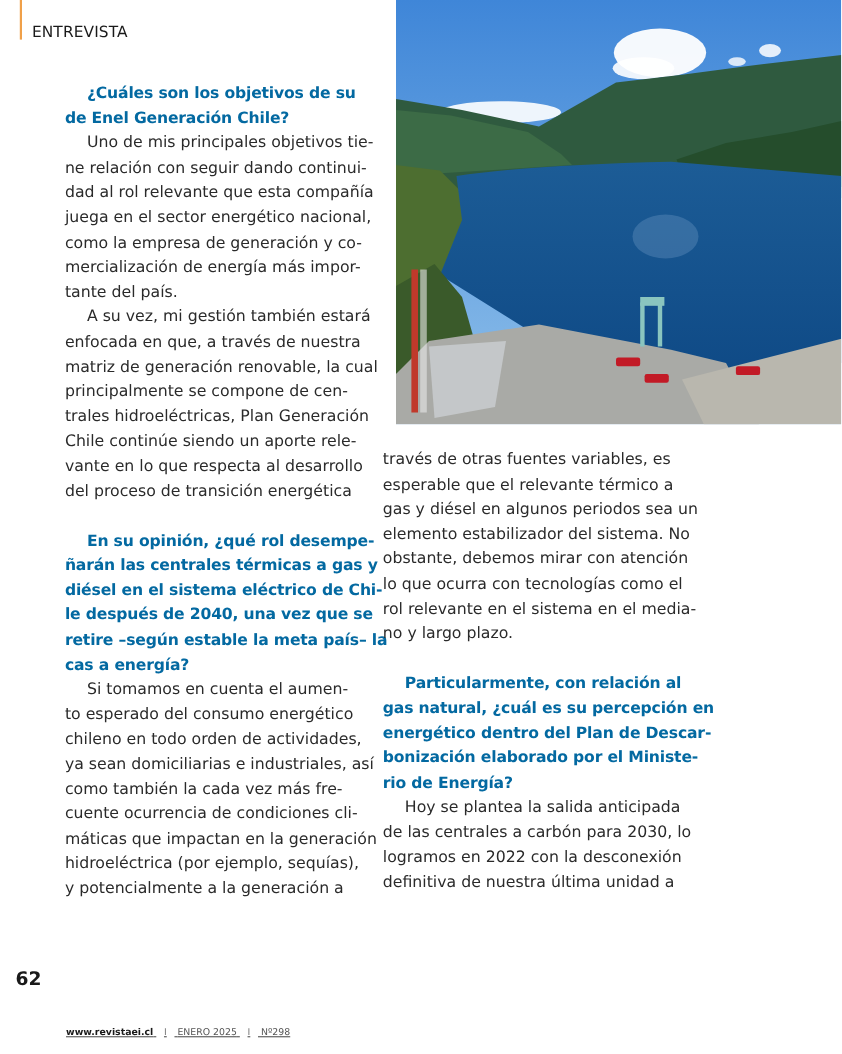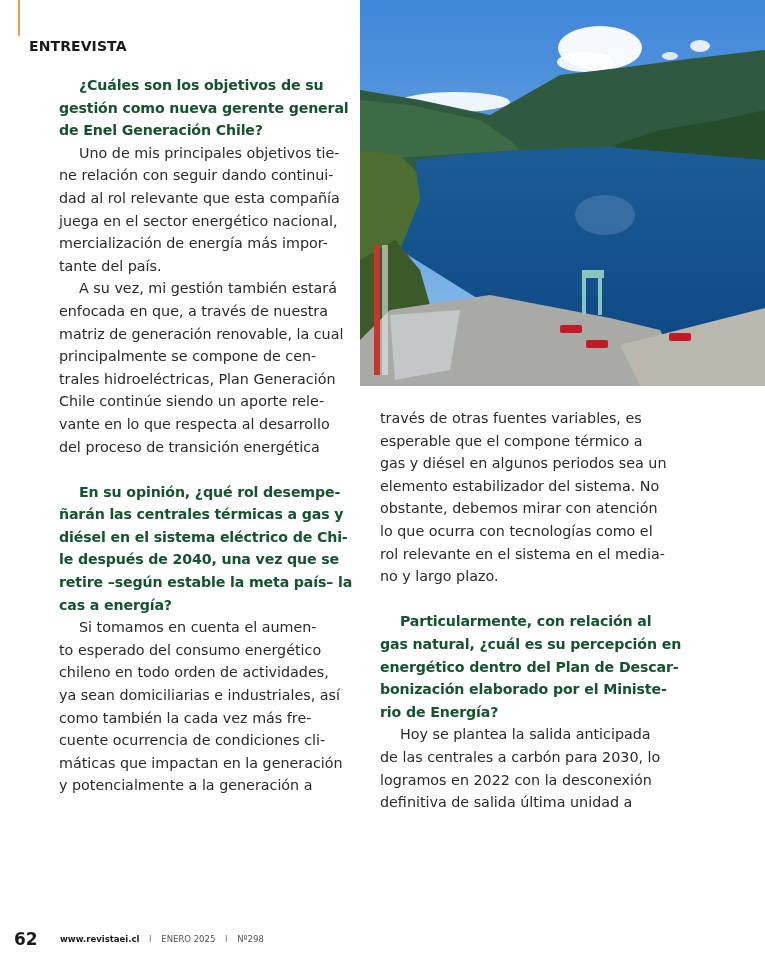--- a/index.html
+++ b/index.html
@@ -1,30 +1,30 @@
 <!DOCTYPE html>
 <html><head>
 <meta charset="utf-8">
 <style>
   html, body { margin: 0; padding: 0; background: #ffffff; }
   body { width: 765px; height: 958px; position: relative; overflow: hidden;
          font-family: "DejaVu Sans", sans-serif; color: #1e1e1e; }
   .section-rule { position: absolute; left: 18px; top: 0; width: 2px; height: 36px; background: #f0a049; }
-  .section-label { position: absolute; left: 29px; top: 38px; font-family: "DejaVu Sans", sans-serif;
-                   font-weight: bold; font-size: 14px; letter-spacing: 0.1px; color: #1a1a1a; text-align: right; }
+  .section-label { position: absolute; left: 29px; top: 22px; font-family: "DejaVu Sans", sans-serif;
+                   font-weight: normal; font-size: 14px; letter-spacing: 0.1px; color: #1a1a1a; text-align: right; }
   .col { position: absolute; font-size: 14.3px; line-height: 22.6px; color: #2a2a2a; }
   .col-left { left: 59px; top: 74px; width: 276px; }
-  .col-right { left: 380px; top: 407px; width: 280px; }
+  .col-right { left: 348px; top: 407px; width: 280px; }
   .line { display: block; white-space: nowrap; }
-  .q .line { color: #14532d; font-weight: bold; font-size: 14.2px; letter-spacing: -0.15px; }
+  .q .line { color: #0369a1; font-weight: bold; font-size: 14.2px; letter-spacing: -0.15px; }
   .indent { padding-left: 20px; }
   .gap { height: 22.6px; }
   .photo { position: absolute; left: 360px; top: 0; width: 405px; height: 386px; overflow: hidden; }
-  .footer-page { position: absolute; left: 14px; top: 929px; font-weight: bold; font-size: 17px; color: #1a1a1a; }
-  .footer-meta { position: absolute; left: 60px; top: 934px; font-size: 8.5px; color: #555; white-space: nowrap; }
+  .footer-page { position: absolute; left: 14px; top: 880px; font-weight: bold; font-size: 17px; color: #1a1a1a; }
+  .footer-meta { position: absolute; left: 60px; top: 934px; font-size: 8.5px; color: #555; white-space: nowrap; text-decoration: underline; }
   .footer-meta .url { font-weight: bold; color: #1a1a1a; }
   .footer-meta .sep { margin: 0 7px; color: #777; }
 </style>
 </head>
 <body>
 
 <div class="section-rule"></div>
 <div class="section-label">ENTREVISTA</div>
 
 <div class="photo" role="img" aria-label="Embalse de central hidroeléctrica rodeado de montañas, con represa, estacionamiento y autos rojos">
@@ -62,28 +62,28 @@
     <rect x="22" y="245" width="6" height="130" fill="#e8e8e8" opacity="0.6"></rect>
     <rect x="200" y="325" width="22" height="8" rx="2" fill="#c21a26"></rect>
     <rect x="226" y="340" width="22" height="8" rx="2" fill="#c21a26"></rect>
     <rect x="309" y="333" width="22" height="8" rx="2" fill="#c21a26"></rect>
   </svg>
 </div>
 
 <div class="col col-left">
   <div class="q">
     <span class="line indent">¿Cuáles son los objetivos de su</span>
-    <span class="line">gestión como nueva gerente general</span>
     <span class="line">de Enel Generación Chile?</span>
   </div>
   <div>
     <span class="line indent">Uno de mis principales objetivos tie-</span>
     <span class="line">ne relación con seguir dando continui-</span>
     <span class="line">dad al rol relevante que esta compañía</span>
     <span class="line">juega en el sector energético nacional,</span>
+    <span class="line">como la empresa de generación y co-</span>
     <span class="line">mercialización de energía más impor-</span>
     <span class="line">tante del país.</span>
   </div>
   <div>
     <span class="line indent">A su vez, mi gestión también estará</span>
     <span class="line">enfocada en que, a través de nuestra</span>
     <span class="line">matriz de generación renovable, la cual</span>
     <span class="line">principalmente se compone de cen-</span>
     <span class="line">trales hidroeléctricas, Plan Generación</span>
     <span class="line">Chile continúe siendo un aporte rele-</span>
@@ -100,48 +100,49 @@
     <span class="line">cas a energía?</span>
   </div>
   <div>
     <span class="line indent">Si tomamos en cuenta el aumen-</span>
     <span class="line">to esperado del consumo energético</span>
     <span class="line">chileno en todo orden de actividades,</span>
     <span class="line">ya sean domiciliarias e industriales, así</span>
     <span class="line">como también la cada vez más fre-</span>
     <span class="line">cuente ocurrencia de condiciones cli-</span>
     <span class="line">máticas que impactan en la generación</span>
+    <span class="line">hidroeléctrica (por ejemplo, sequías),</span>
     <span class="line">y potencialmente a la generación a</span>
   </div>
 </div>
 
 <div class="col col-right">
   <div>
     <span class="line">través de otras fuentes variables, es</span>
-    <span class="line">esperable que el compone térmico a</span>
+    <span class="line">esperable que el relevante térmico a</span>
     <span class="line">gas y diésel en algunos periodos sea un</span>
     <span class="line">elemento estabilizador del sistema. No</span>
     <span class="line">obstante, debemos mirar con atención</span>
     <span class="line">lo que ocurra con tecnologías como el</span>
     <span class="line">rol relevante en el sistema en el media-</span>
     <span class="line">no y largo plazo.</span>
   </div>
   <div class="gap"></div>
   <div class="q">
     <span class="line indent">Particularmente, con relación al</span>
     <span class="line">gas natural, ¿cuál es su percepción en</span>
     <span class="line">energético dentro del Plan de Descar-</span>
     <span class="line">bonización elaborado por el Ministe-</span>
     <span class="line">rio de Energía?</span>
   </div>
   <div>
     <span class="line indent">Hoy se plantea la salida anticipada</span>
     <span class="line">de las centrales a carbón para 2030, lo</span>
     <span class="line">logramos en 2022 con la desconexión</span>
-    <span class="line">definitiva de salida última unidad a</span>
+    <span class="line">definitiva de nuestra última unidad a</span>
   </div>
 </div>
 
 <div class="footer-page">62</div>
 <div class="footer-meta">
   <span class="url">www.revistaei.cl</span>
   <span class="sep">I</span>
   <span>ENERO 2025</span>
   <span class="sep">I</span>
   <span>Nº298</span>

